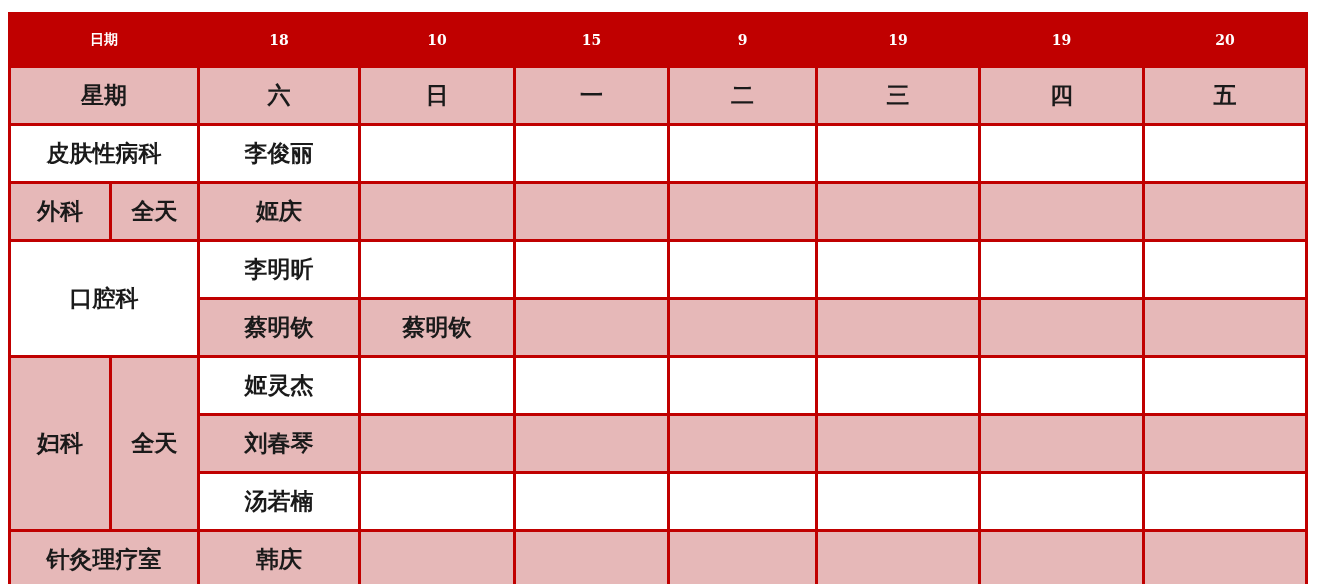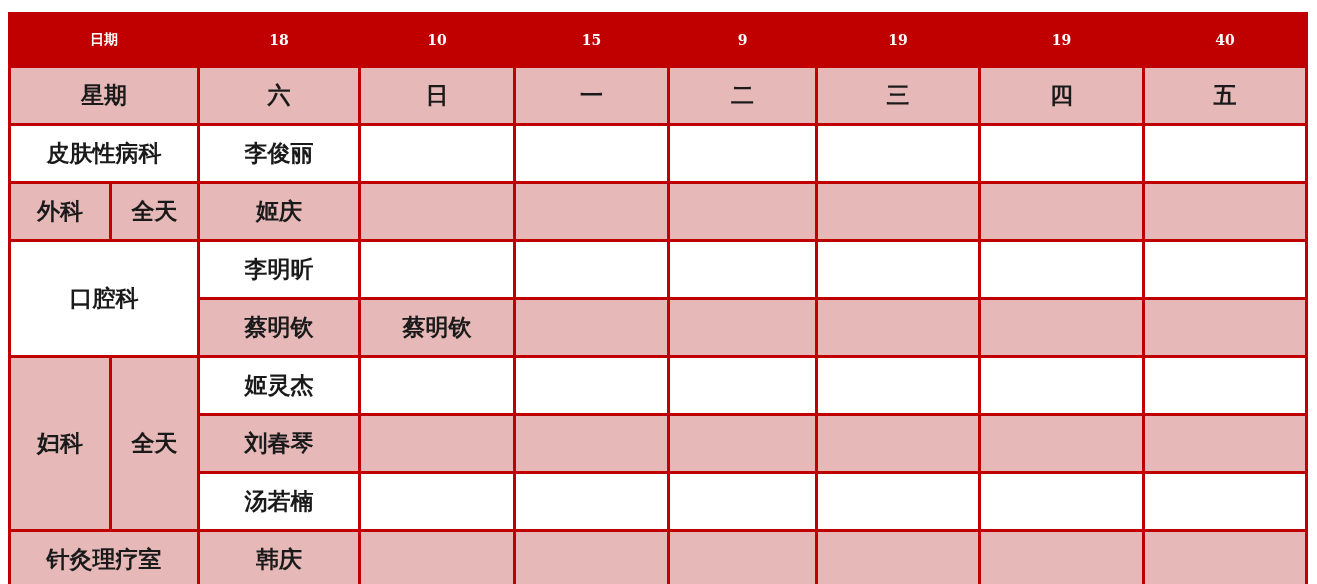--- a/index.html
+++ b/index.html
@@ -59,21 +59,21 @@
 
     <tbody>
         <tr class="hdr">
       <td colspan="2">日期</td>
       <td>18</td>
       <td>10</td>
       <td>15</td>
       <td>9</td>
       <td>19</td>
       <td>19</td>
-      <td>40</td>
+      <td>20</td>
     </tr>
 
     <tr>
       <td colspan="2" class="pink">星期</td>
       <td class="pink">六</td>
       <td class="pink">日</td>
       <td class="pink">一</td>
       <td class="pink">二</td>
       <td class="pink">三</td>
       <td class="pink">四</td>

